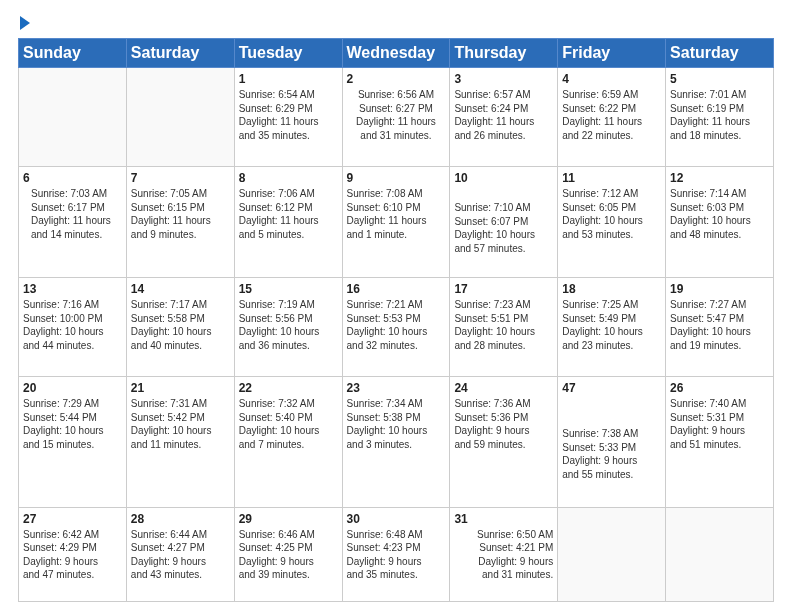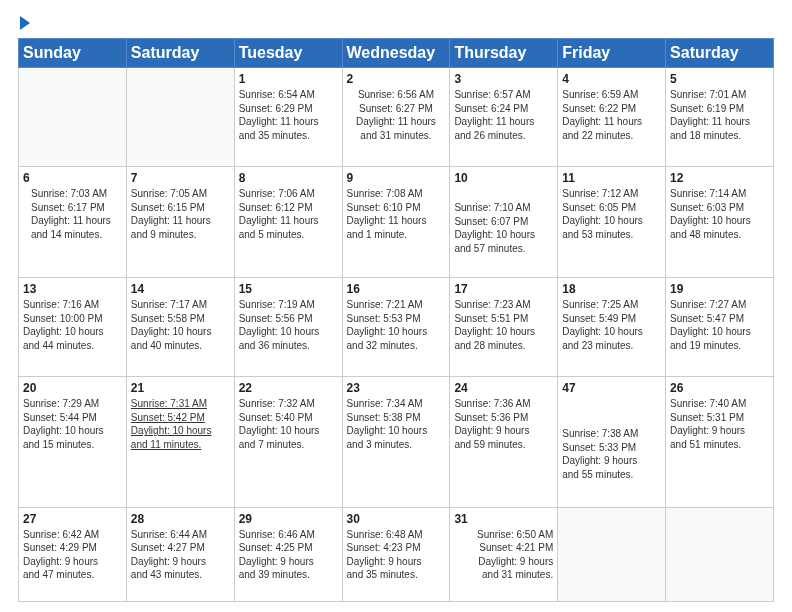--- a/index.html
+++ b/index.html
@@ -283,21 +283,21 @@
         <tr>
           <td>
             <span class="day-num">20</span>
             <div class="cell-text" style="white-space: pre-line;">Sunrise: 7:29 AM
 Sunset: 5:44 PM
 Daylight: 10 hours
 and 15 minutes.</div>
           </td>
           <td>
             <span class="day-num">21</span>
-            <div class="cell-text" style="white-space: pre-line; text-decoration: underline;">Sunrise: 7:31 AM
+            <div class="cell-text" style="white-space: pre-line;">Sunrise: 7:31 AM
 Sunset: 5:42 PM
 Daylight: 10 hours
 and 11 minutes.</div>
           </td>
           <td>
             <span class="day-num">22</span>
             <div class="cell-text" style="white-space: pre-line;">Sunrise: 7:32 AM
 Sunset: 5:40 PM
 Daylight: 10 hours
 and 7 minutes.</div>

